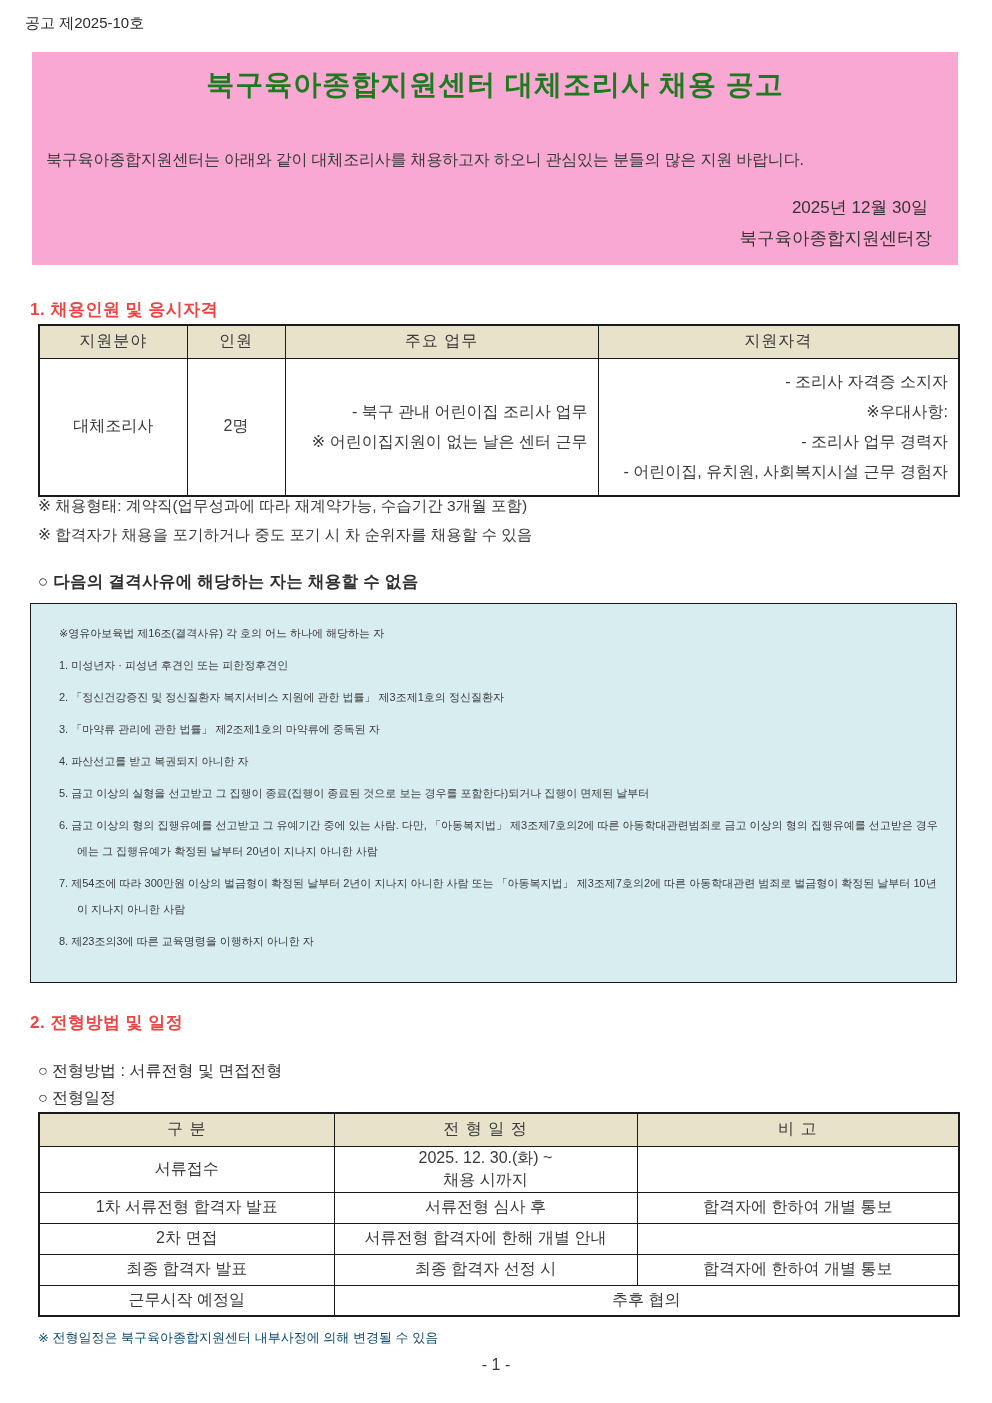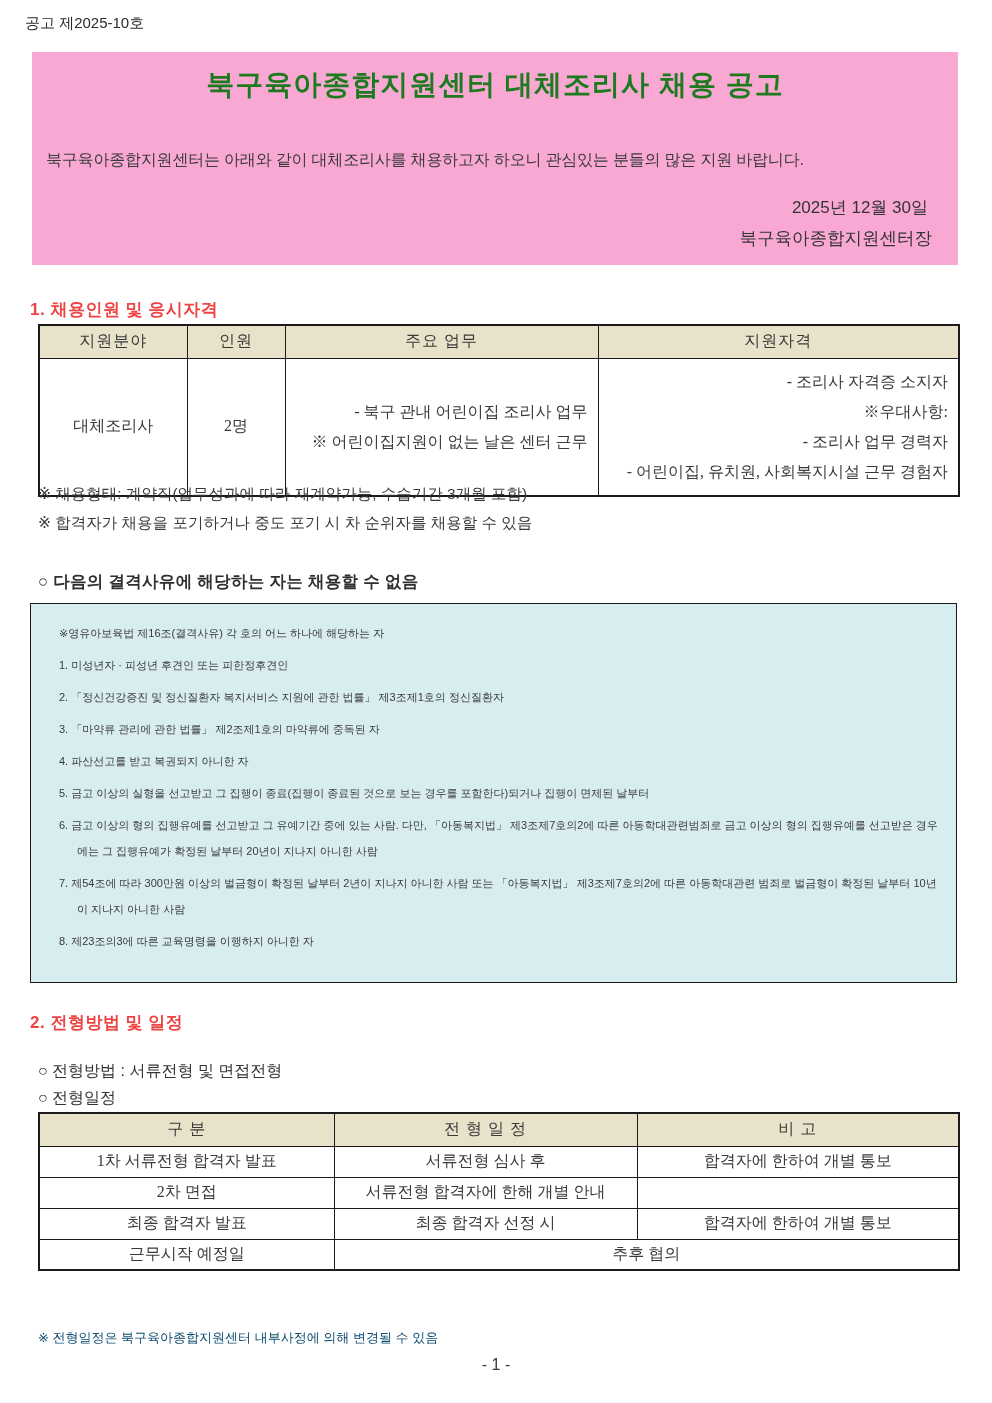--- a/index.html
+++ b/index.html
@@ -75,42 +75,42 @@
   table {
     position: absolute;
     left: 38px;
     width: 920px;
     border-collapse: collapse;
     table-layout: fixed;
     font-size: 16px;
     color: #3a3a3a;
     border: 2px solid #1a1a1a;
   }
-  th, td { border: 1px solid #1a1a1a; font-family: Liberation Serif, serif; }
+  th, td { border: 1px solid #1a1a1a; }
   th {
     background: #e7e2c9;
     font-weight: normal;
     text-align: center;
     height: 33px;
     letter-spacing: 1px;
   }
   td { text-align: center; vertical-align: middle; }
   td.left { text-align: right; padding: 8px 10px; }
   .t1 { top: 324px; }
   .t1 tbody tr { height: 123px; }
   .t1 .line { line-height: 30px; white-space: nowrap; }
   .t1 .indent { padding-left: 14px; }
   .t2 { top: 1112px; }
   .t2 tbody tr { height: 31px; }
   .t2 tbody tr.tall { height: 46px; }
   .t2 .sched-line { line-height: 22px; }
 
   .notes {
     position: absolute;
-    left: 38px; top: 485px;
+    left: 38px; top: 497px;
     font-size: 15.5px;
     color: #3a3a3a;
   }
   .notes div { margin-bottom: 11px; line-height: 18px; }
 
   .disq-heading {
     position: absolute;
     left: 38px; top: 571px;
     font-size: 16.5px;
     font-weight: bold;
@@ -242,20 +242,28 @@
         <col style="width:322px">
     </colgroup>
     <thead>
       <tr>
         <th>구 분</th>
         <th>전 형 일 정</th>
         <th>비 고</th>
       </tr>
     </thead>
     <tbody>
+      <tr class="tall">
+        <td>서류접수</td>
+        <td>
+          <div class="sched-line">2025. 12. 30.(화) ~</div>
+          <div class="sched-line">채용 시까지</div>
+        </td>
+        <td></td>
+      </tr>
       <tr>
         <td>1차 서류전형 합격자 발표</td>
         <td>서류전형 심사 후</td>
         <td>합격자에 한하여 개별 통보</td>
       </tr>
       <tr>
         <td>2차 면접</td>
         <td>서류전형 합격자에 한해 개별 안내</td>
         <td></td>
       </tr>

